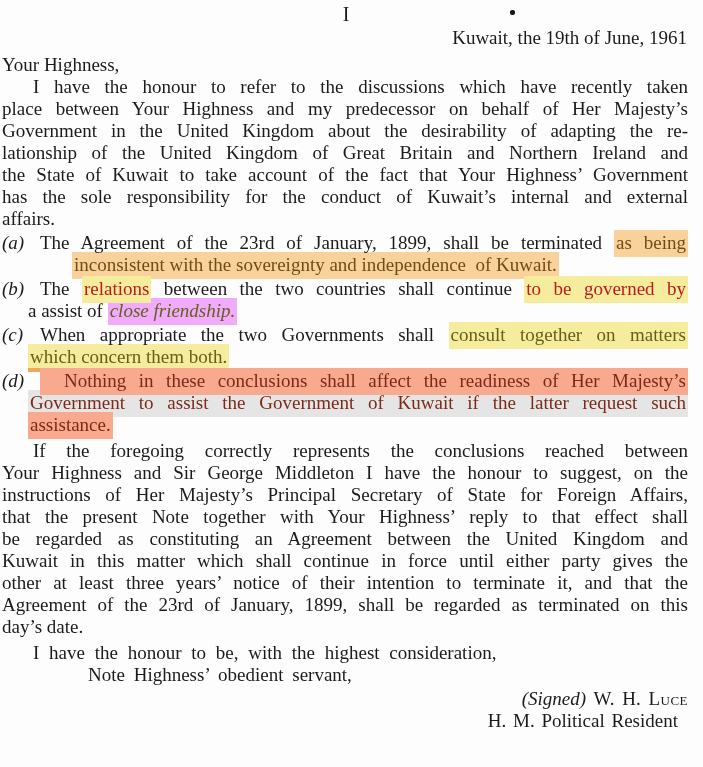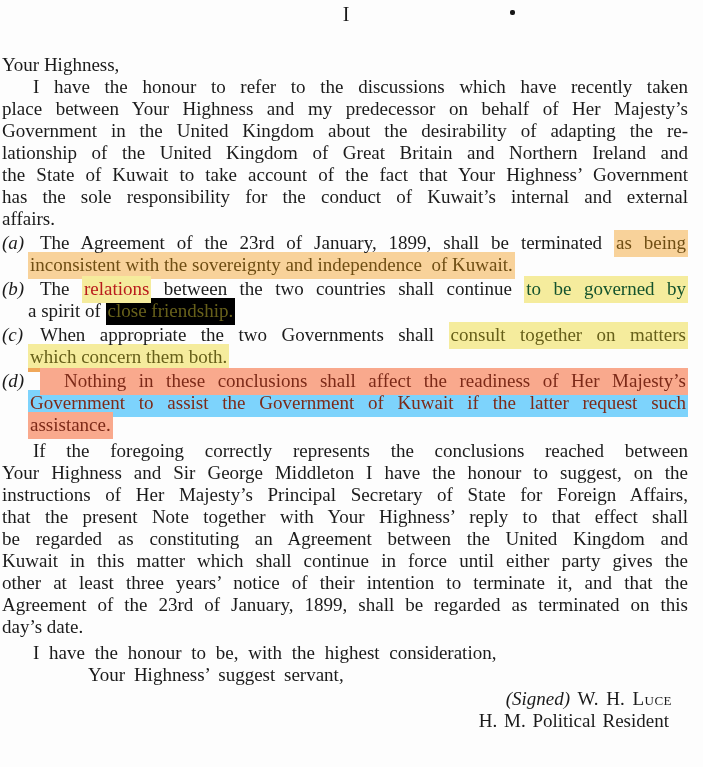--- a/index.html
+++ b/index.html
@@ -31,73 +31,74 @@
   .line { line-height:22px; }
   .just { text-align:justify; text-align-last:justify; text-justify:inter-word; }
   .findent { text-indent:31px; }
   .intro { margin-top:3px; }
   .li-first { margin-left:26px; text-indent:12px; position:relative; margin-top:2px; }
   .li-cont  { margin-left:26px; }
   .marker { position:absolute; left:-26px; top:0; font-style:italic; text-indent:0; }
   .para2-wrap { margin-top:4px; }
   .closing1 { margin-top:4px; margin-left:31px; word-spacing:5px; }
   .closing2 { margin-left:86px; word-spacing:4px; }
-  .sig1 { margin-top:2px; text-align:right; margin-right:16px; word-spacing:3px; }
-  .sig2 { text-align:right; margin-right:19px; word-spacing:2px; }
+  .sig1 { margin-top:2px; text-align:right; margin-right:0; word-spacing:3px; }
+  .sig2 { text-align:right; margin-right:10px; word-spacing:2px; }
   .it { font-style:italic; }
   .sc { font-variant:small-caps; letter-spacing:0.5px; }
   .hl { padding:2px 2px 4px 2px; }
 </style>
 </head>
 <body>
 
 <div class="page">
   <div class="numeral">I</div>
   <div class="stray-dot"></div>
+  <div class="dateline">Kuwait, the 19th of June, 1961</div>
 
   <div class="body-flow">
     <div class="line">Your Highness,</div>
 
     <div>
         <div class="line just findent">I have the honour to refer to the discussions which have recently taken</div>
         <div class="line just">place between Your Highness and my predecessor on behalf of Her Majesty’s</div>
         <div class="line just">Government in the United Kingdom about the desirability of adapting the re-</div>
         <div class="line just">lationship of the United Kingdom of Great Britain and Northern Ireland and</div>
         <div class="line just">the State of Kuwait to take account of the fact that Your Highness’ Government</div>
         <div class="line just">has the sole responsibility for the conduct of Kuwait’s internal and external</div>
         <div class="line">affairs.</div>
       </div>
 
 
     <div id="conclusions">
         <div class="line li-first just"><span class="marker">(a)</span><span>The Agreement of the 23rd of January, 1899, shall be terminated </span><span class="hl" style="background: rgb(248, 210, 154); color: rgb(111, 78, 20);">as being</span></div>
-        <div class="line li-cont"><span class="hl" style="background: rgb(248, 210, 154); color: rgb(111, 78, 20);">inconsistent with the sovereignty and independence &nbsp;of Kuwait.</span></div>
-        <div class="line li-first just"><span class="marker">(b)</span><span>The </span><span class="hl" style="background: rgb(245, 236, 157); color: #b91c1c;">relations</span><span> between the two countries shall continue </span><span class="hl" style="background: rgb(245, 236, 157); color: #14532d;">to be governed by</span></div>
-        <div class="line li-cont"><span>a spirit of </span><span class="hl" style="background: #000000; color: rgb(103, 96, 26);">close friendship.</span></div>
+        <div class="line li-cont"><span class="hl" style="background: rgb(248, 210, 154); color: rgb(111, 78, 20); margin-left: 44px;">inconsistent with the sovereignty and independence &nbsp;of Kuwait.</span></div>
+        <div class="line li-first just"><span class="marker">(b)</span><span>The </span><span class="hl" style="background: rgb(245, 236, 157); color: #b91c1c;">relations</span><span> between the two countries shall continue </span><span class="hl" style="background: rgb(245, 236, 157); color: #b91c1c;">to be governed by</span></div>
+        <div class="line li-cont"><span>a assist of </span><span class="hl" style="background: #f0abfc; color: rgb(103, 96, 26); font-style: italic;">close friendship.</span></div>
         <div class="line li-first just"><span class="marker">(c)</span><span>When appropriate the two Governments shall </span><span class="hl" style="background: rgb(245, 236, 157); color: rgb(103, 96, 26);">consult together on matters</span></div>
         <div class="line li-cont"><span class="hl" style="background: rgb(245, 236, 157); color: rgb(103, 96, 26); border-bottom: 4px solid rgb(240, 168, 90); padding-bottom: 1px;">which concern them both.</span></div>
         <div class="line li-first just"><span class="marker">(d)</span><span class="hl" style="background: rgb(249, 169, 141); color: rgb(124, 42, 24); padding-left: 24px;">Nothing in these conclusions shall affect the readiness of Her Majesty’s</span></div>
-        <div class="line li-cont just"><span class="hl" style="background: #7dd3fc; color: rgb(124, 42, 24);">Government to assist the Government of Kuwait if the latter request such</span></div>
+        <div class="line li-cont just"><span class="hl" style="background: #e5e5e5; color: rgb(124, 42, 24);">Government to assist the Government of Kuwait if the latter request such</span></div>
         <div class="line li-cont"><span class="hl" style="background: rgb(249, 169, 141); color: rgb(124, 42, 24);">assistance.</span></div>
       </div>
 
     <div class="para2-wrap">
         <div class="line just findent">If the foregoing correctly represents the conclusions reached between</div>
         <div class="line just">Your Highness and Sir George Middleton I have the honour to suggest, on the</div>
         <div class="line just">instructions of Her Majesty’s Principal Secretary of State for Foreign Affairs,</div>
         <div class="line just">that the present Note together with Your Highness’ reply to that effect shall</div>
         <div class="line just">be regarded as constituting an Agreement between the United Kingdom and</div>
         <div class="line just">Kuwait in this matter which shall continue in force until either party gives the</div>
         <div class="line just">other at least three years’ notice of their intention to terminate it, and that the</div>
         <div class="line just">Agreement of the 23rd of January, 1899, shall be regarded as terminated on this</div>
         <div class="line">day’s date.</div>
       </div>
 
     <div class="line closing1">I have the honour to be, with the highest consideration,</div>
-    <div class="line closing2">Your Highness’ suggest servant,</div>
+    <div class="line closing2">Note Highness’ obedient servant,</div>
 
     <div class="line sig1">
       <span class="it">(Signed)</span>
       <span>W. H.</span>
       <span class="sc">Luce</span>
     </div>
     <div class="line sig2">H. M. Political Resident</div>
   </div>
 </div>
 

